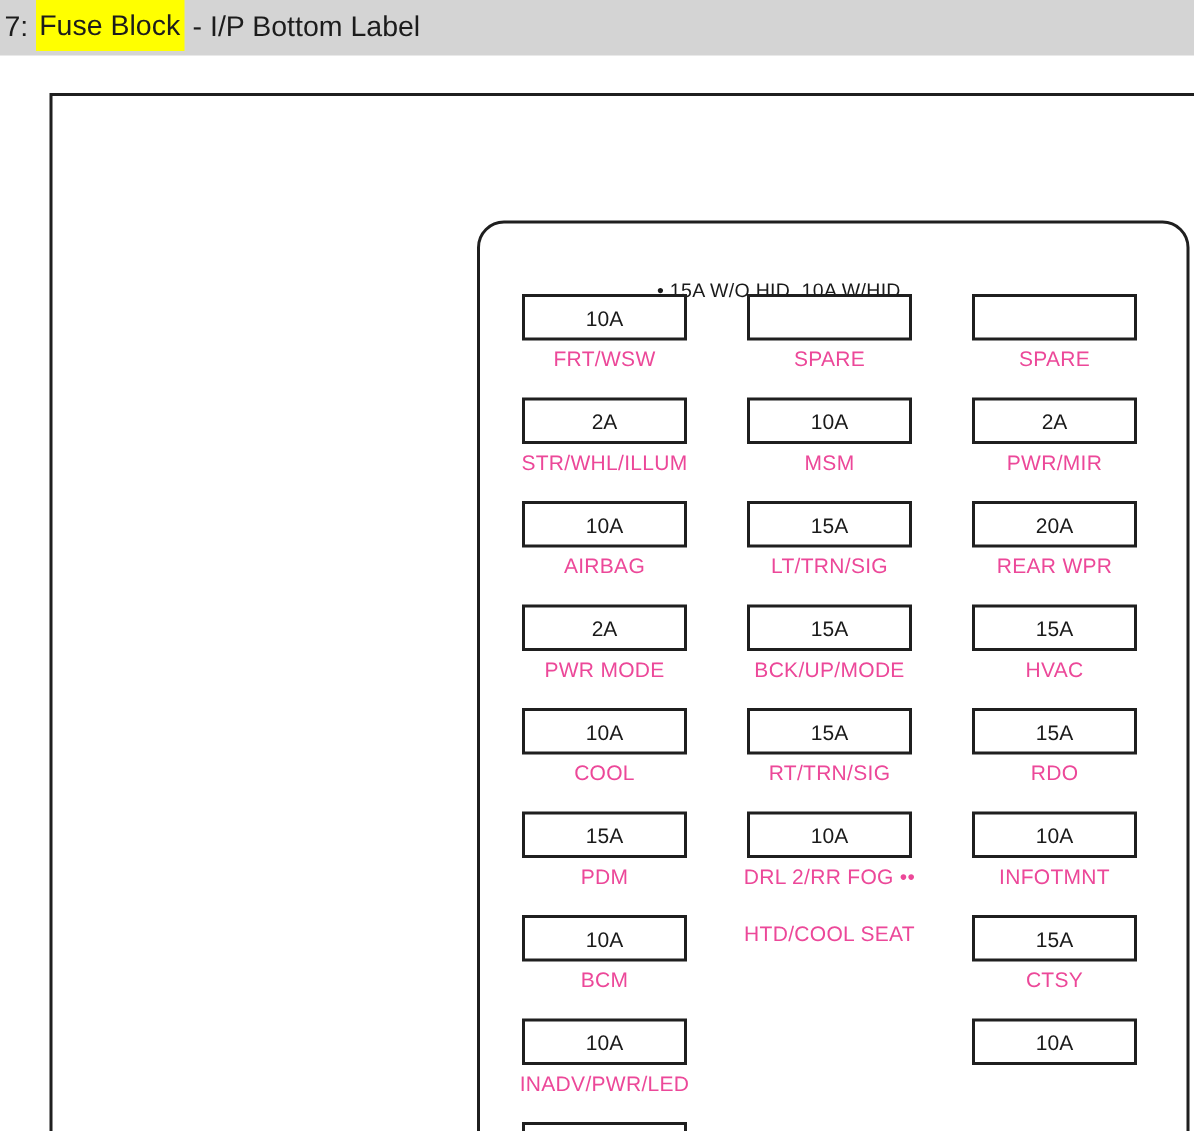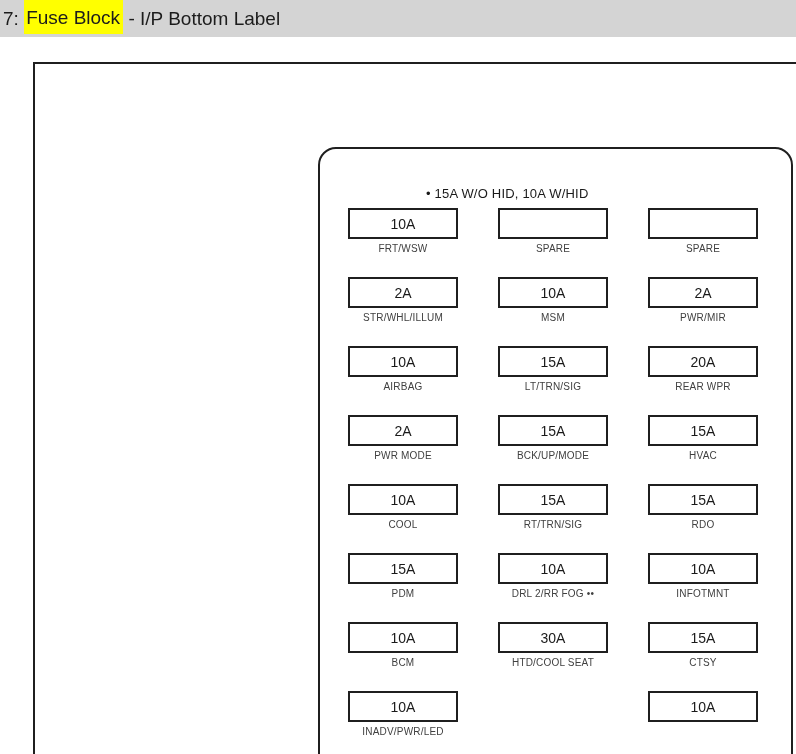--- a/index.html
+++ b/index.html
@@ -38,21 +38,21 @@
   .panel {
     position: absolute;
     left: 283px; top: 83px;
     width: 475px; height: 663px;
     border: 2px solid #1f1f1f;
     border-radius: 18px;
     background: #ffffff;
   }
   .notes {
     position: absolute;
-    left: 106px; top: 6px;
+    left: 118px; top: 6px;
     font-size: 13px;
     line-height: 15.5px;
     color: #1a1a1a;
     letter-spacing: 0.2px;
     white-space: pre;
   }
   .fuse-grid {
     position: absolute;
     left: 8px; top: 47px;
     display: grid;
@@ -64,26 +64,25 @@
     flex-direction: column;
     align-items: center;
   }
   .fuse-box {
     width: 110px; height: 31px;
     border: 2px solid #1f1f1f;
     display: flex; align-items: center; justify-content: center;
     font-size: 14px;
     color: #1a1a1a;
     background: #ffffff;
-    margin-top: 12px;
   }
   .fuse-label {
     margin-top: 4px;
-    font-size: 10px;
-    color: #404040;
+    font-size: 14px;
+    color: #ec4899;
     white-space: nowrap;
     letter-spacing: 0.2px;
   }
 </style>
 </head>
 <body>
 
 <div class="header-bar">
   <span>7: </span><span class="hl">Fuse Block</span><span> - I/P Bottom Label</span>
 </div>
@@ -165,21 +164,20 @@
         </div>
         <div class="fuse-cell">
           <div class="fuse-box">10A</div>
           <div class="fuse-label">INFOTMNT</div>
         </div>
         <div class="fuse-cell">
           <div class="fuse-box">10A</div>
           <div class="fuse-label">BCM</div>
         </div>
         <div class="fuse-cell">
-          <div class="fuse-box">30A</div>
           <div class="fuse-label">HTD/COOL SEAT</div>
         </div>
         <div class="fuse-cell">
           <div class="fuse-box">15A</div>
           <div class="fuse-label">CTSY</div>
         </div>
         <div class="fuse-cell">
           <div class="fuse-box">10A</div>
           <div class="fuse-label">INADV/PWR/LED</div>
         </div>

